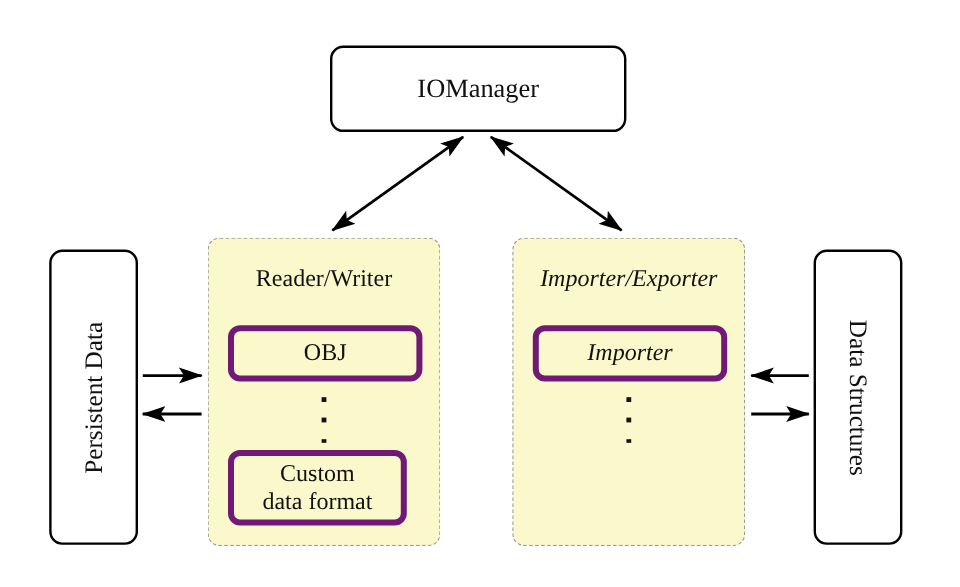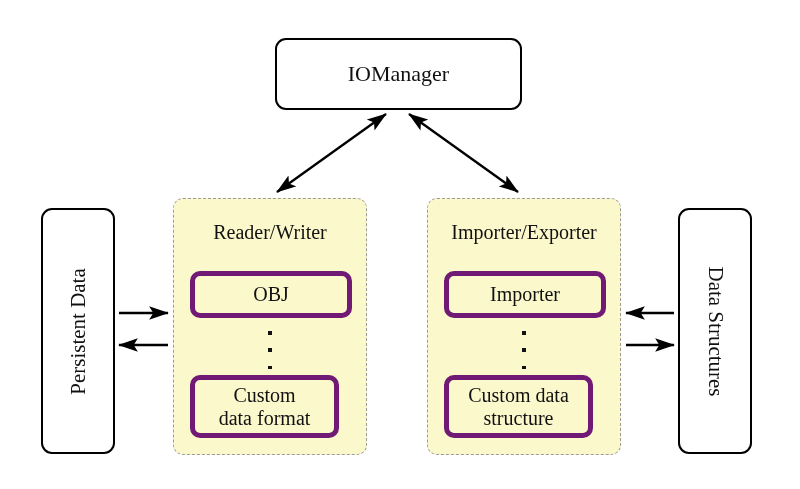--- a/index.html
+++ b/index.html
@@ -79,20 +79,21 @@
     left: 173px;
     top: 198px;
     width: 194px;
     height: 257px;
   }
   #importer-exporter-panel {
     left: 427px;
     top: 198px;
     width: 194px;
     height: 257px;
+    font-style: italic;
   }
   .group-title {
     position: absolute;
     left: 0;
     right: 0;
     top: 22px;
     text-align: center;
     font-size: 20px;
     color: #111111;
     white-space: nowrap;
@@ -199,26 +200,20 @@
     <div class="inner-box inner-top">
       <span>Importer</span>
     </div>
 
     <div class="vdots">
       <span></span>
       <span></span>
       <span></span>
     </div>
 
-    <div class="inner-box inner-bottom">
-      <span>
-        <span>Custom data</span><br>
-        <span>structure</span>
-      </span>
-    </div>
   </div>
 
   <svg id="arrow-layer" viewBox="0 0 800 489">
     <defs>
       <marker id="head-end" markerWidth="10" markerHeight="10" refX="8.2" refY="3.2" orient="auto" markerUnits="strokeWidth">
         <path d="M0,0.3 L8.6,3.2 L0,6.1 L1.8,3.2 Z" fill="#000000"></path>
       </marker>
       <marker id="head-start" markerWidth="10" markerHeight="10" refX="0.4" refY="3.2" orient="auto" markerUnits="strokeWidth">
         <path d="M8.6,0.3 L0,3.2 L8.6,6.1 L6.8,3.2 Z" fill="#000000"></path>
       </marker>

